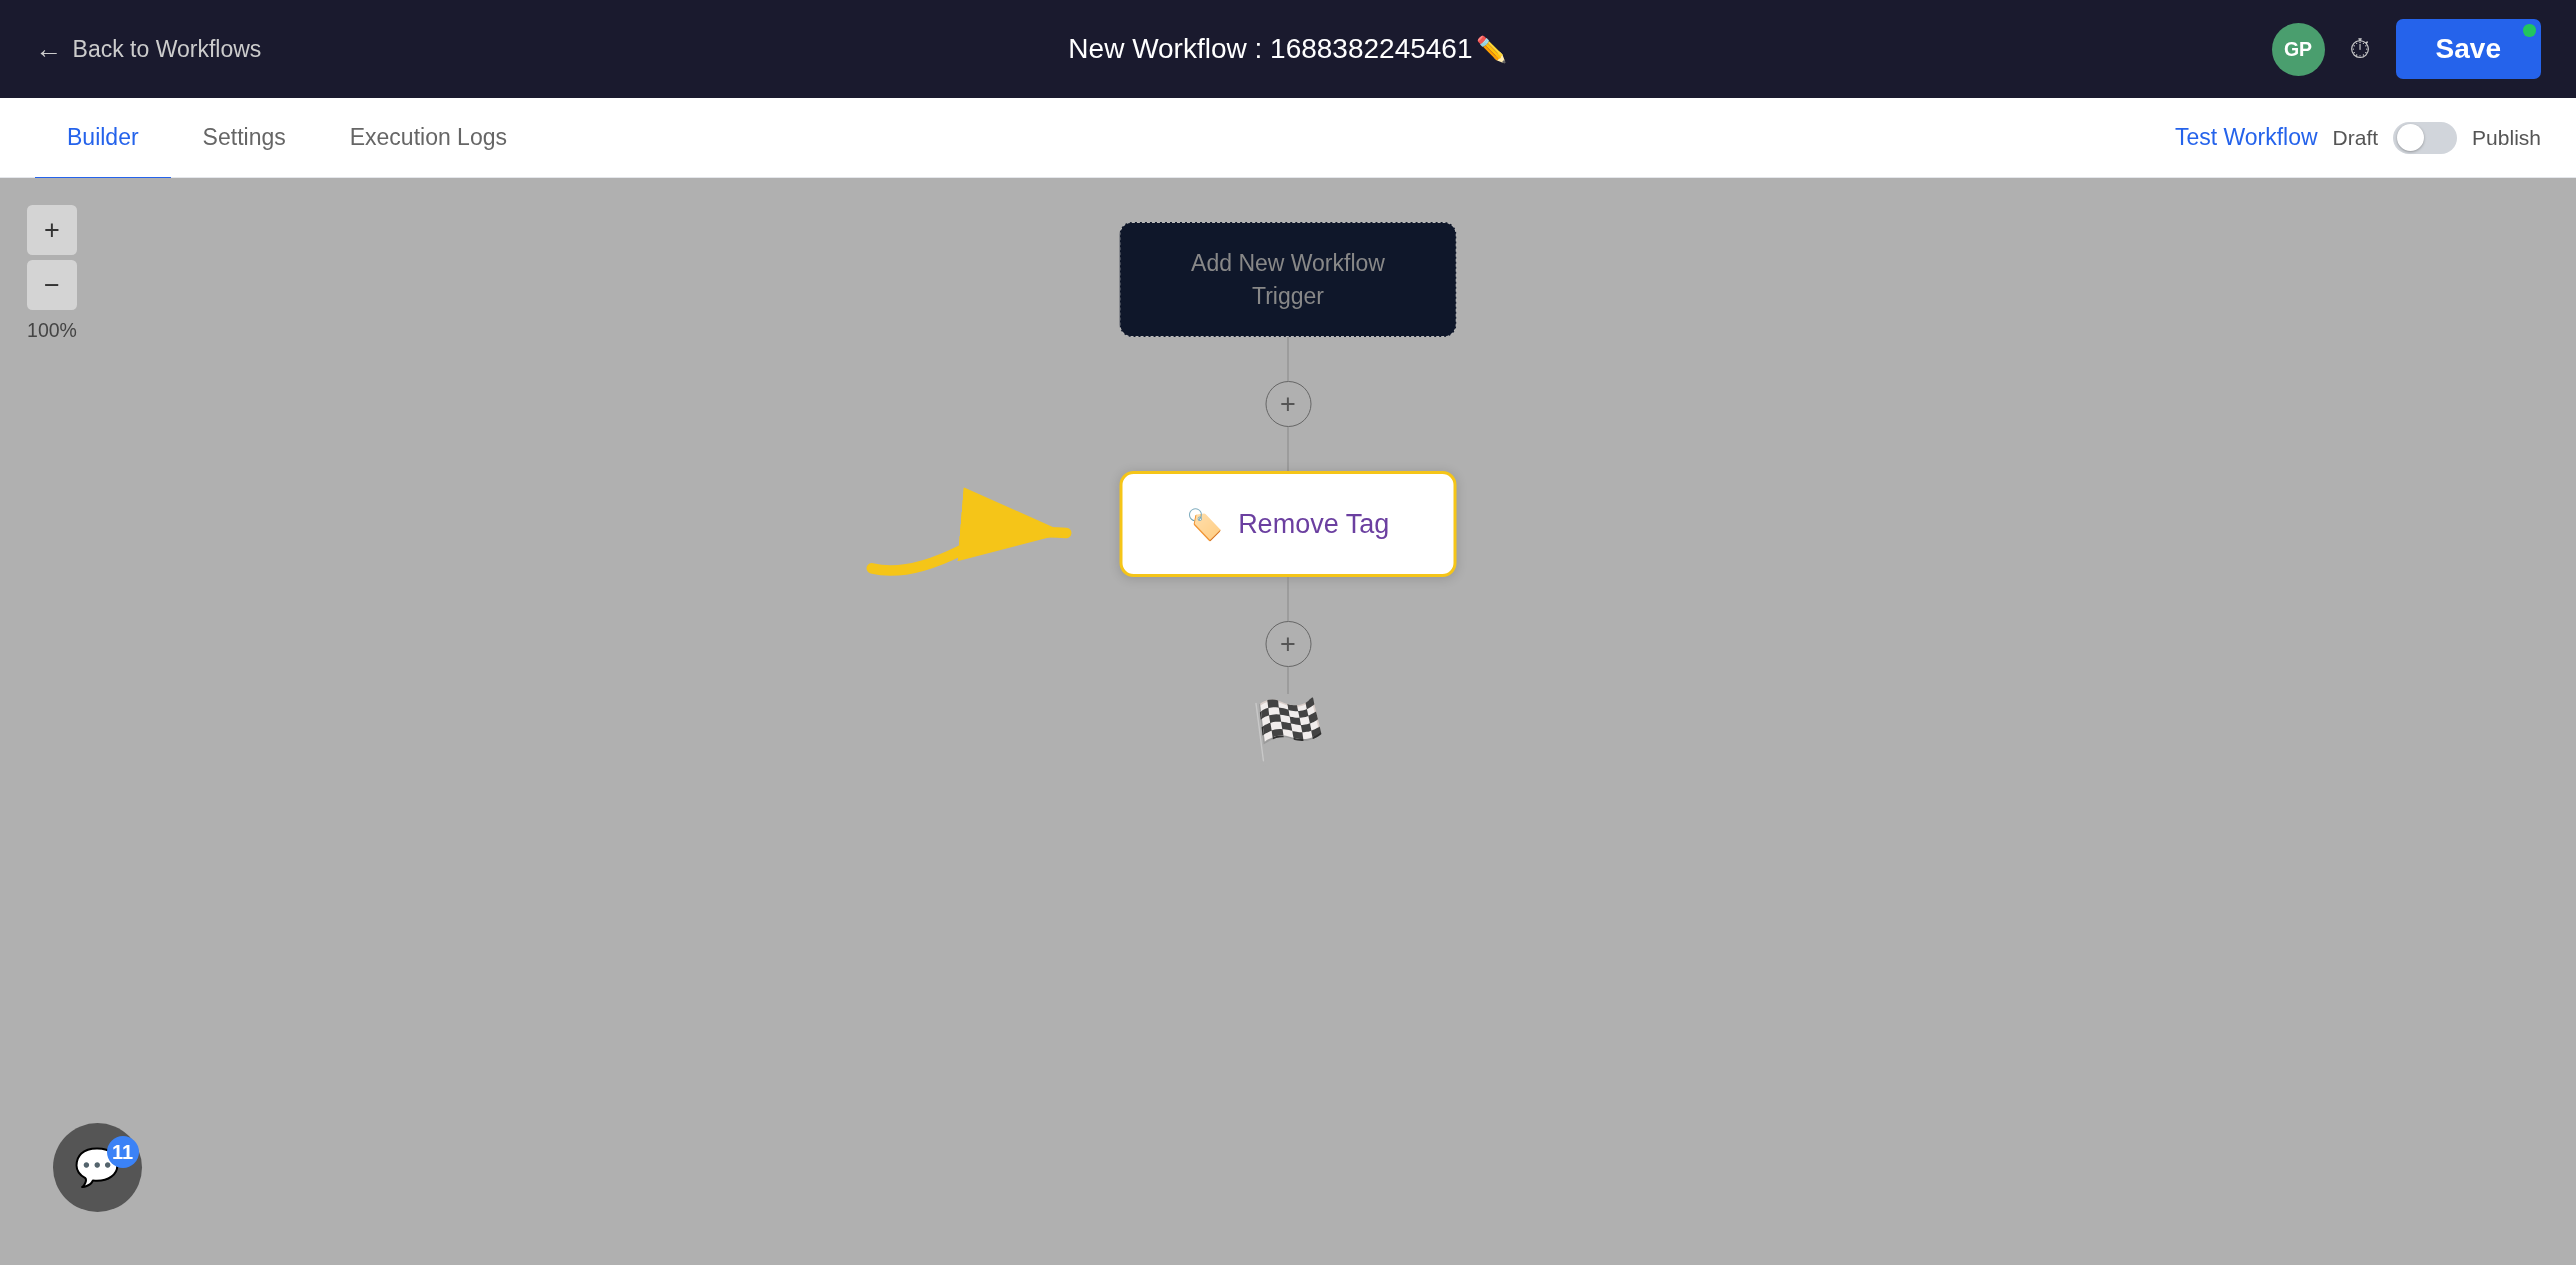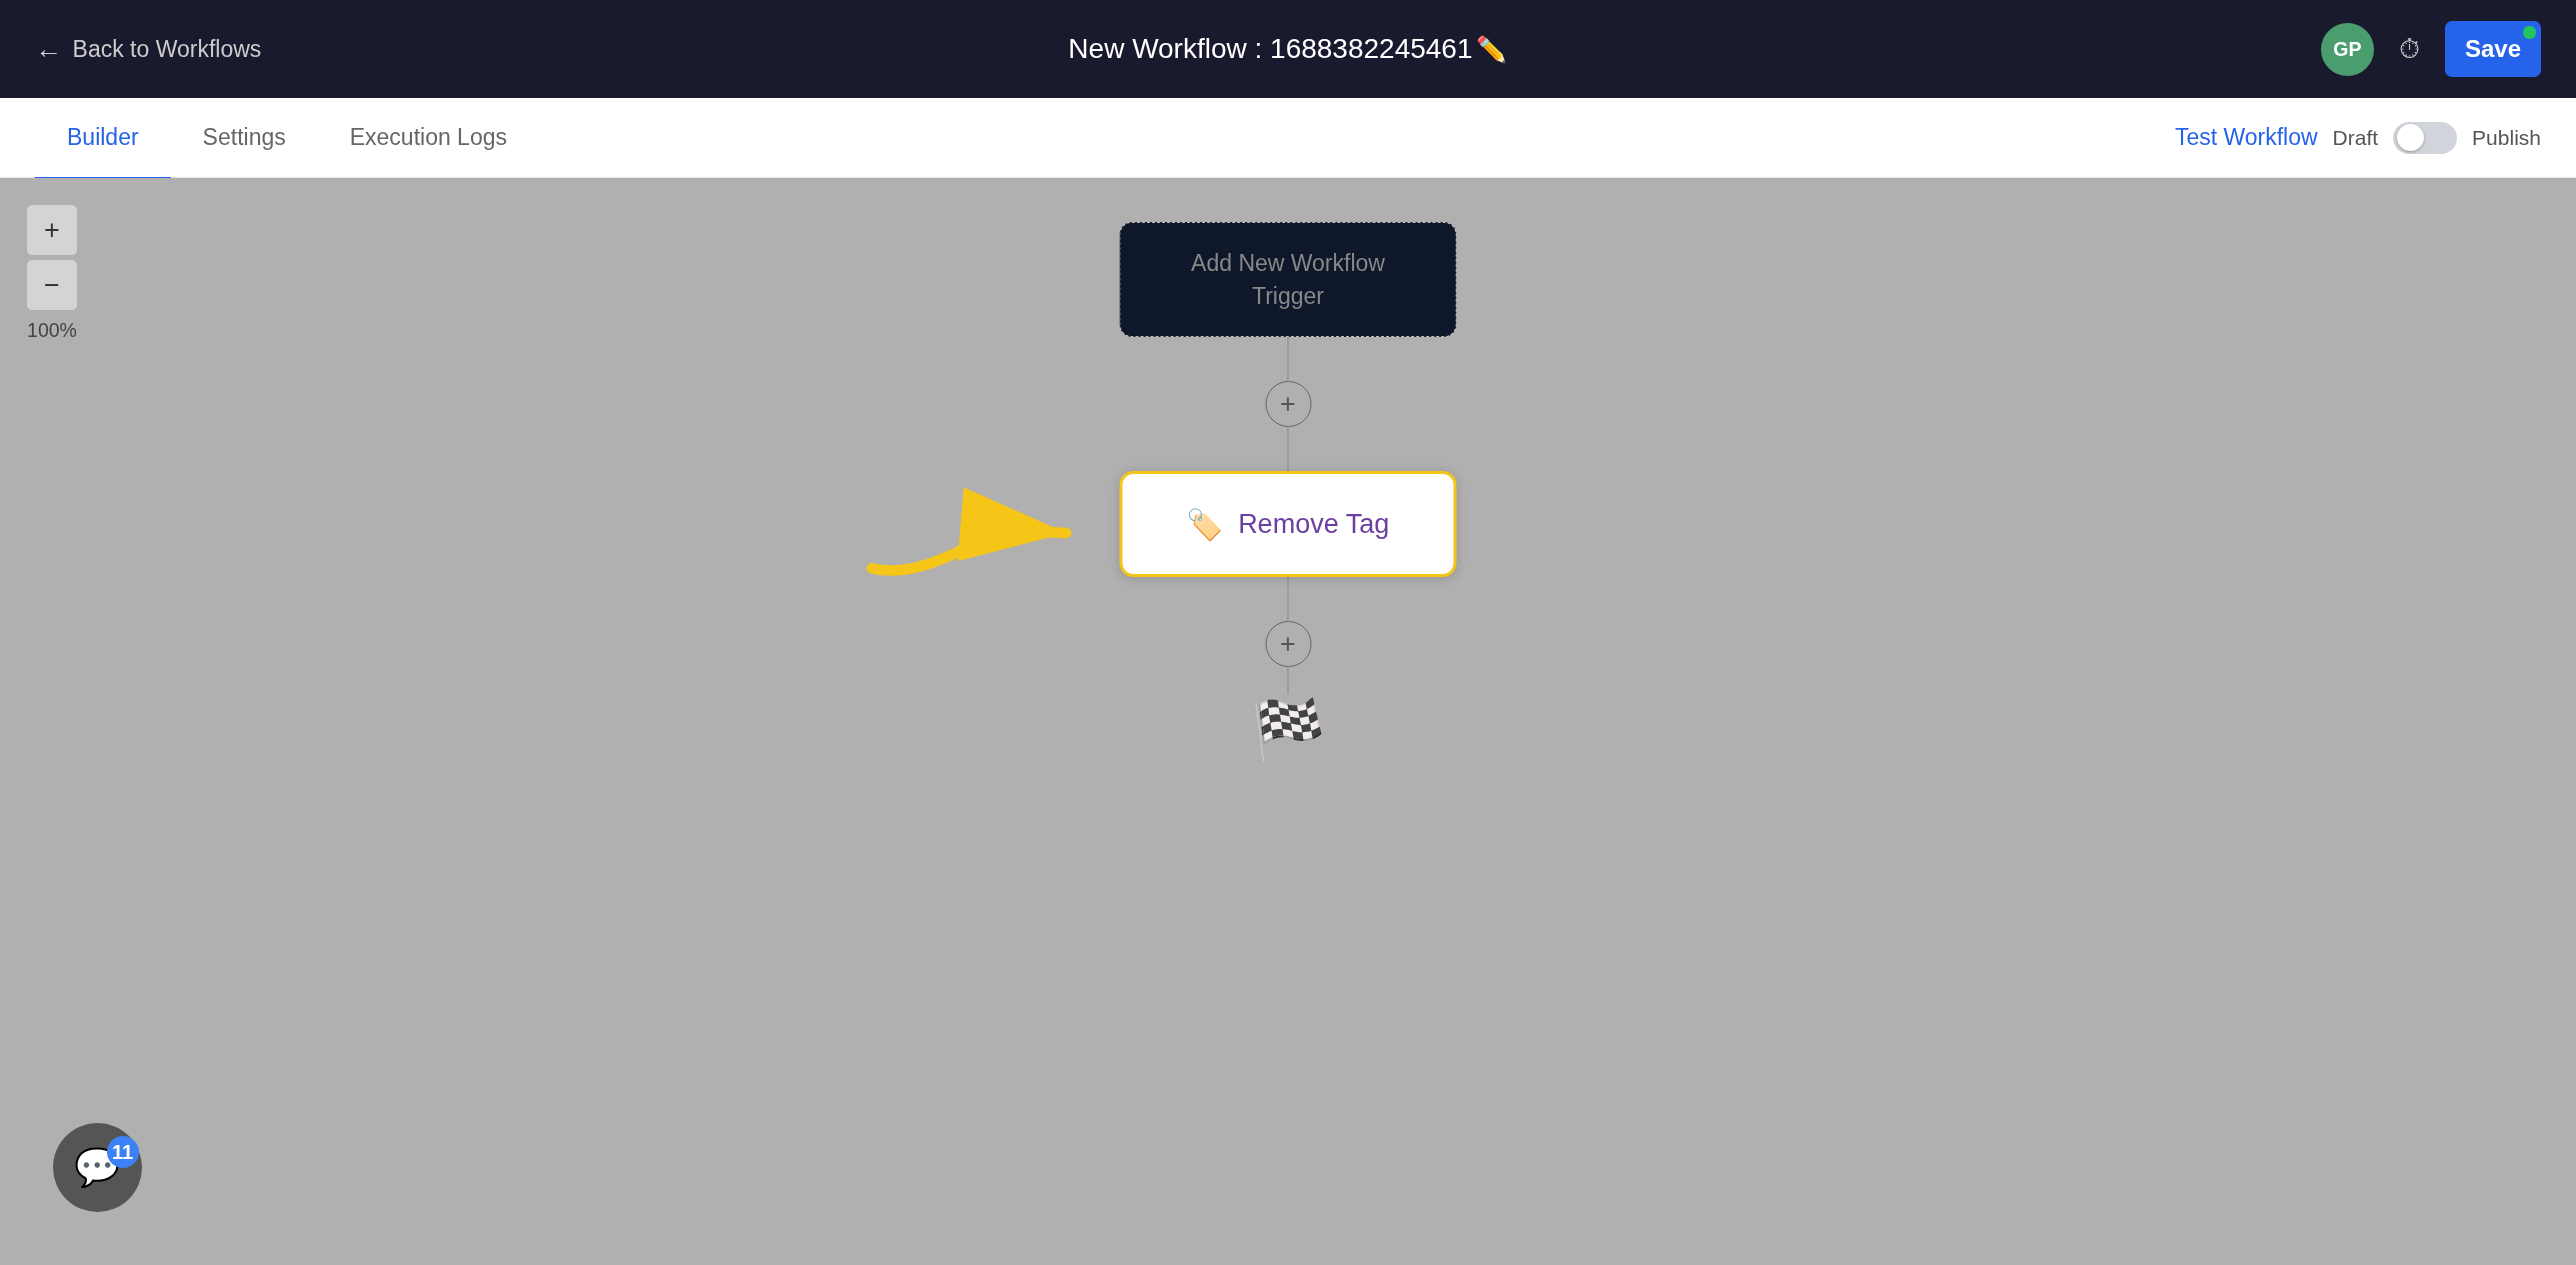--- a/index.html
+++ b/index.html
@@ -78,22 +78,22 @@
     .history-icon {
       color: #ccc;
       font-size: 27px;
       cursor: pointer;
     }
     .save-button {
       background: #2563eb;
       color: #fff;
       border: none;
       border-radius: 7px;
-      padding: 14px 20px;
-      font-size: 24px;
+      padding: 14px 40px;
+      font-size: 28px;
       font-weight: 600;
       cursor: pointer;
       position: relative;
     }
     .save-button::after {
       content: '';
       position: absolute;
       top: 5.3px;
       right: 5.3px;
       width: 12.4px;

